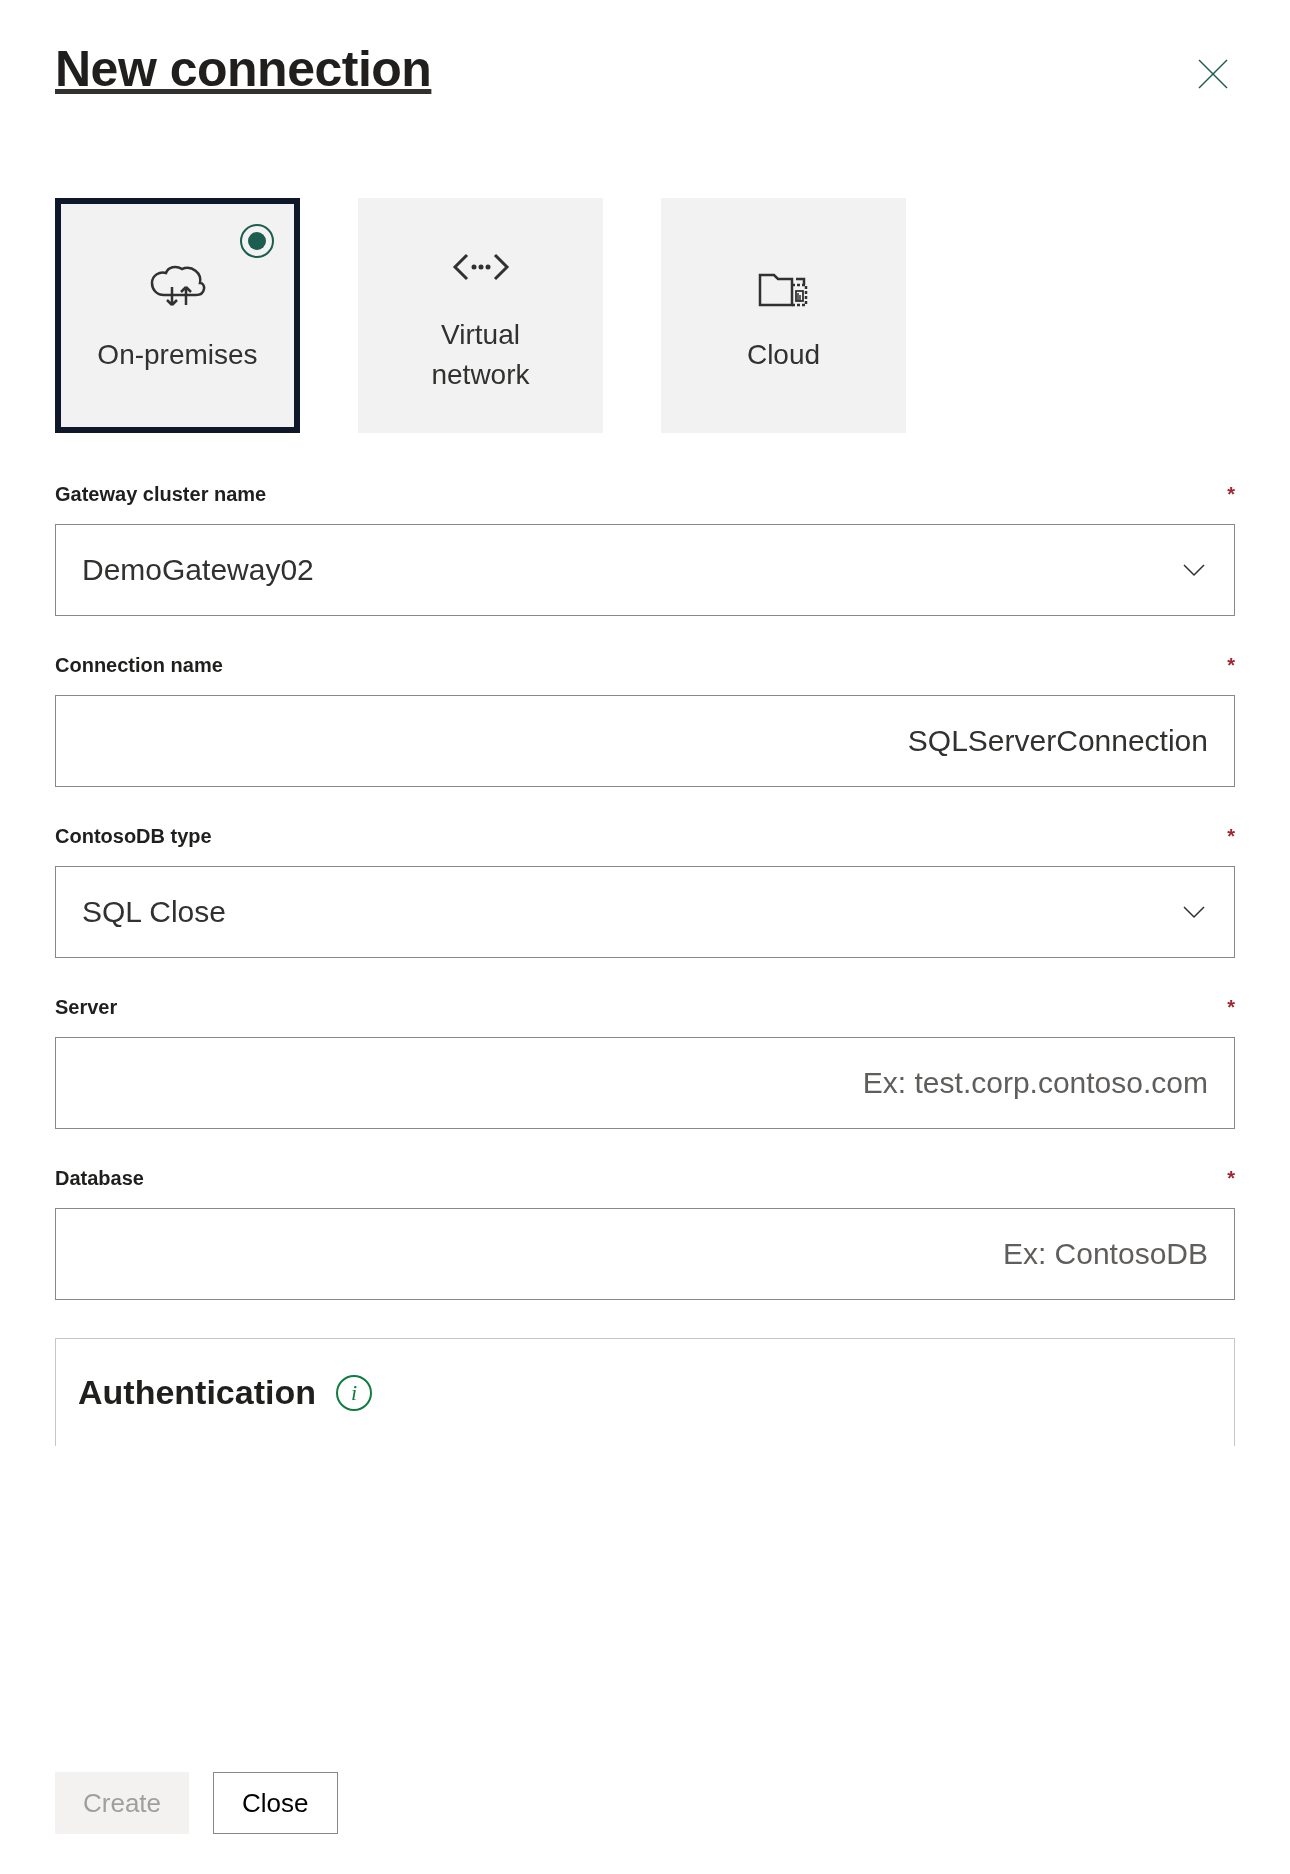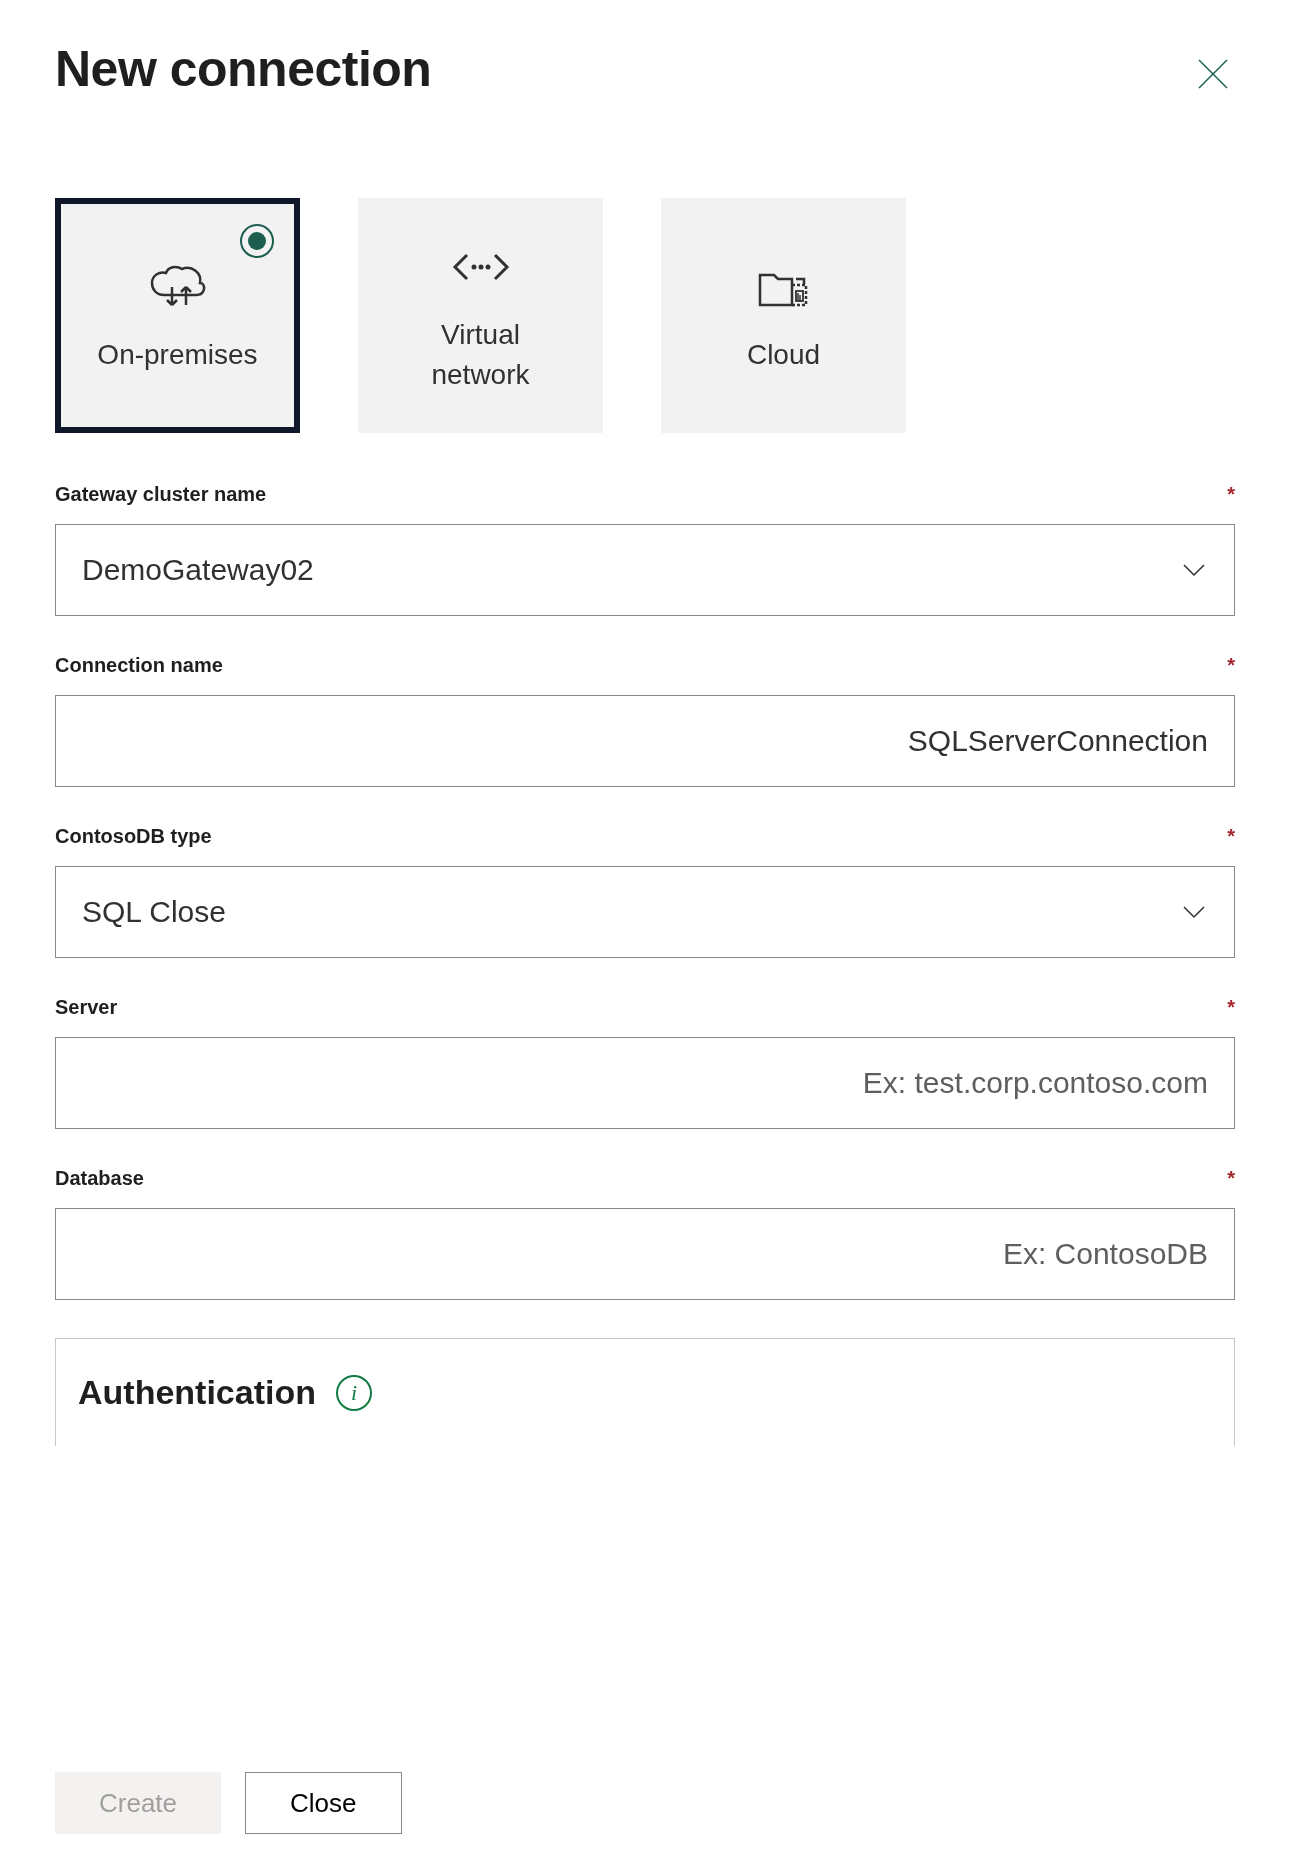--- a/index.html
+++ b/index.html
@@ -10,20 +10,21 @@
       width: 1290px;
       height: 1874px;
       padding: 40px 55px 20px 55px;
       position: relative;
     }
     .header {
       display: flex;
       justify-content: space-between;
       align-items: flex-start;
       margin-bottom: 100px;
+      text-decoration: underline;
     }
     .title {
       font-size: 50px;
       font-weight: 700;
       color: #201f1e;
       letter-spacing: -0.5px;
     }
     .close-x {
       width: 44px;
       height: 44px;
@@ -153,21 +154,21 @@
 
     .footer {
       position: absolute;
       bottom: 40px;
       left: 55px;
       display: flex;
       gap: 24px;
     }
     .btn {
       height: 62px;
-      padding: 0 44px;
+      padding: 0 28px;
       font-size: 26px;
       font-family: inherit;
       border: 1px solid #8a8886;
       background: #fff;
       cursor: pointer;
       display: flex;
       align-items: center;
       justify-content: center;
     }
     .btn.disabled {

